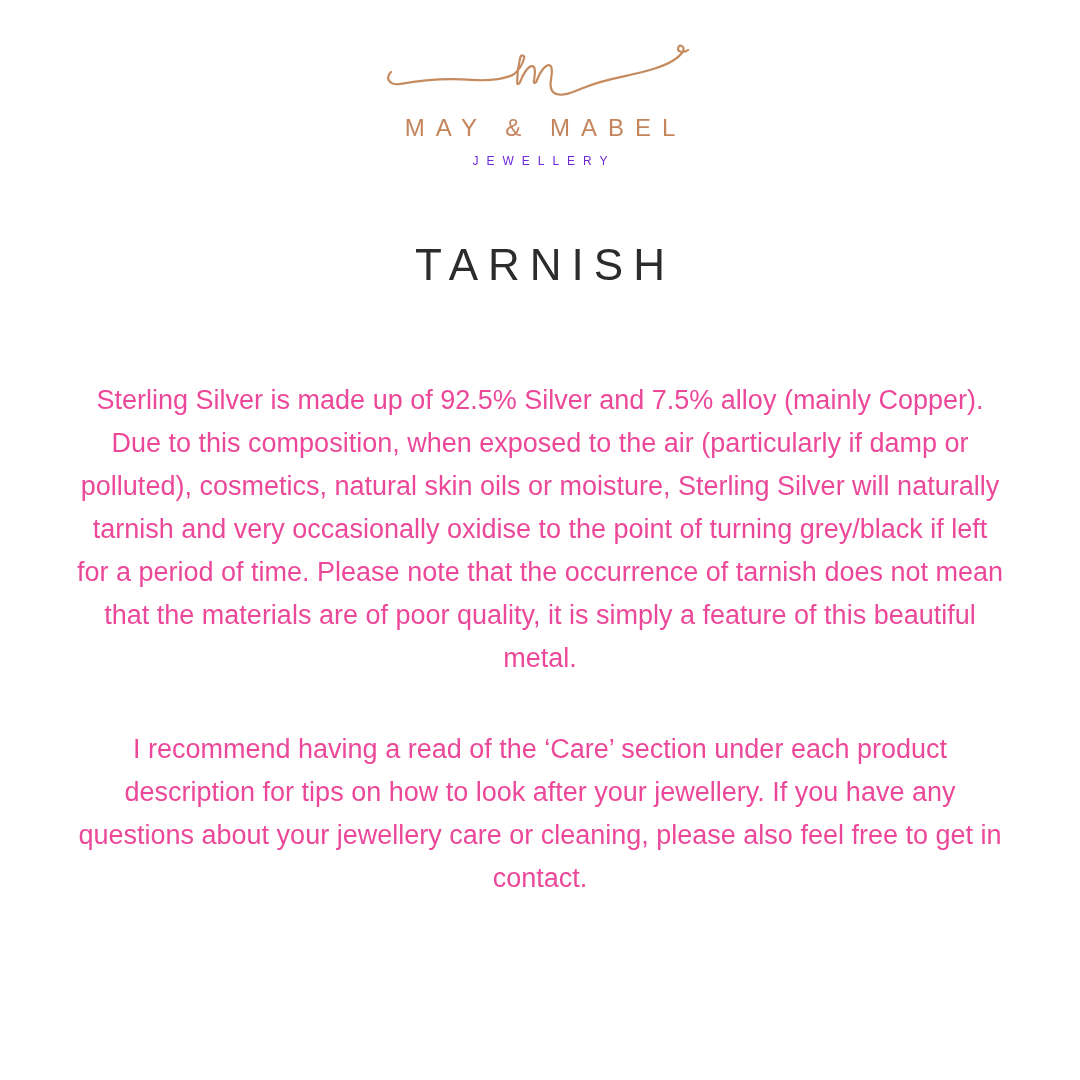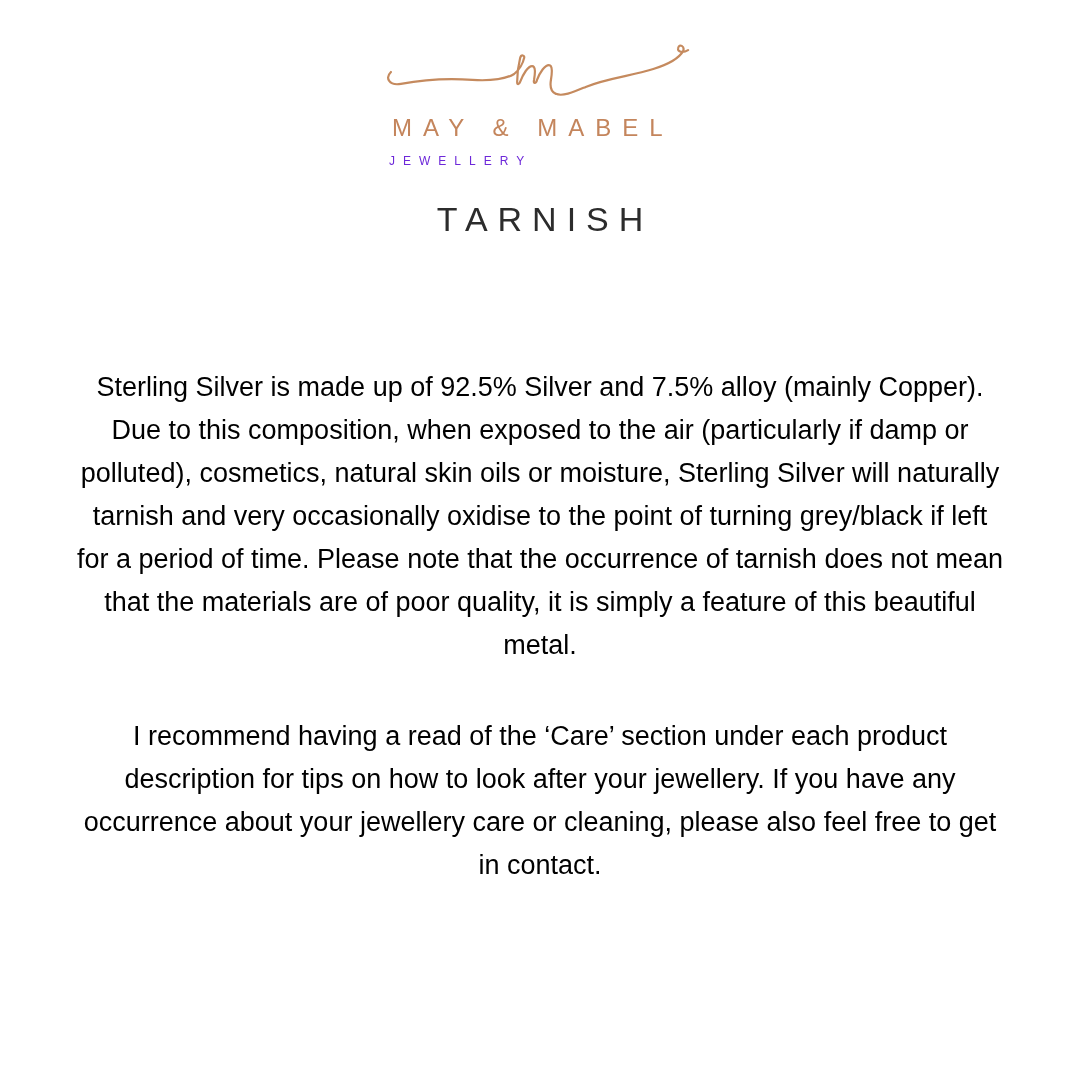--- a/index.html
+++ b/index.html
@@ -20,20 +20,21 @@
     display: flex;
     flex-direction: column;
     align-items: center;
   }
 
   
   .logo-block {
     margin-top: 34px;
     display: flex;
     flex-direction: column;
+    align-items: center;
   }
   .monogram {
     width: 318px;
     height: 76px;
     display: block;
   }
   .brand-name {
     margin-top: 4px;
     font-size: 24px;
     font-weight: 400;
@@ -47,35 +48,35 @@
     font-size: 12px;
     font-weight: 400;
     letter-spacing: 8px;
     padding-left: 8px;
     color: #6d28d9;
     white-space: nowrap;
   }
 
   
   .page-title {
-    margin-top: 32px;
-    font-size: 34px;
+    margin-top: 72px;
+    font-size: 44px;
     font-weight: 400;
     letter-spacing: 10px;
     padding-left: 10px;
     color: #2c2c2c;
     white-space: nowrap;
   }
 
   
   .copy {
-    margin-top: 104px;
+    margin-top: 60px;
     width: 930px;
     text-align: center;
-    color: #000000;
+    color: #ec4899;
   }
   .copy p {
     margin: 0;
     font-size: 27px;
     line-height: 43px;
     font-weight: 400;
   }
   .copy p + p {
     margin-top: 48px;
   }
@@ -108,16 +109,16 @@
                C 298 18, 304 19, 309 16" stroke="#c58a5e" stroke-width="2.2" stroke-linecap="round" stroke-linejoin="round"></path>
     </svg>
     <div class="brand-name">MAY &amp; MABEL</div>
     <div class="brand-tagline">JEWELLERY</div>
   </div>
 
   <h1 class="page-title">TARNISH</h1>
 
   <div class="copy">
     <p>Sterling Silver is made up of 92.5% Silver and 7.5% alloy (mainly Copper). Due to this composition, when exposed to the air (particularly if damp or polluted), cosmetics, natural skin oils or moisture, Sterling Silver will naturally tarnish and very occasionally oxidise to the point of turning grey/black if left for a period of time. Please note that the occurrence of tarnish does not mean that the materials are of poor quality, it is simply a feature of this beautiful metal.</p>
-    <p>I recommend having a read of the ‘Care’ section under each product description for tips on how to look after your jewellery. If you have any occurrence about your jewellery care or cleaning, please also feel free to get in contact.</p>
+    <p>I recommend having a read of the ‘Care’ section under each product description for tips on how to look after your jewellery. If you have any questions about your jewellery care or cleaning, please also feel free to get in contact.</p>
   </div>
 
 </div>
 
 </body></html>

